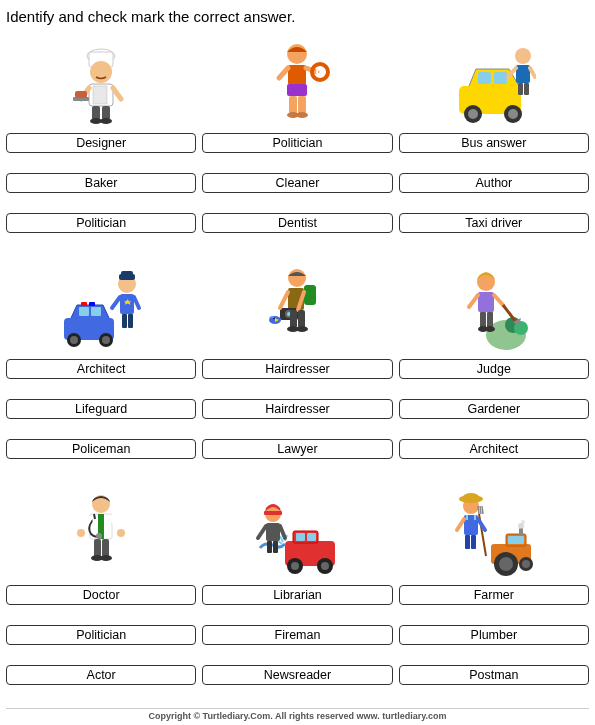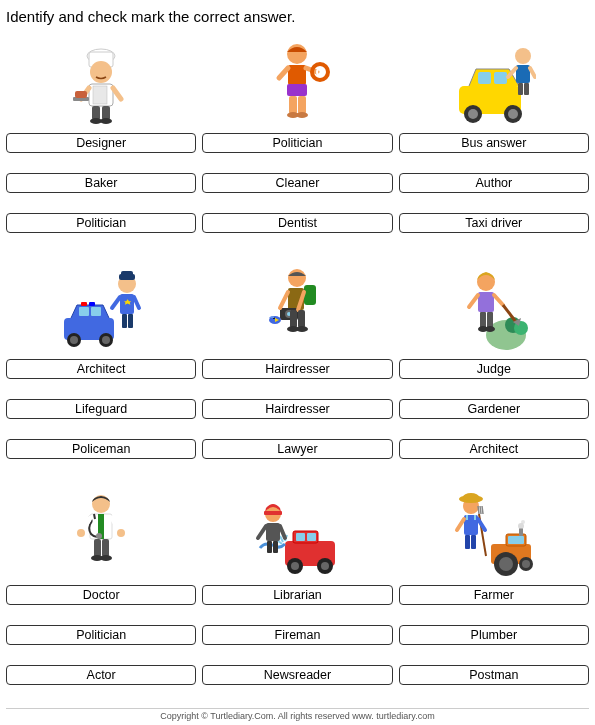--- a/index.html
+++ b/index.html
@@ -62,20 +62,21 @@
       background: #fff;
       color: #000;
     }
     .footer {
       text-align: center;
       font-size: 9px;
       color: #555;
       margin-top: 3px;
       border-top: 1px solid #ccc;
       padding-top: 2px;
+      font-weight: bold;
     }
 
     
   </style>
 </head>
 <body>
 
 <div class="page">
   <div class="instruction">Identify and check mark the correct answer.</div>
 

